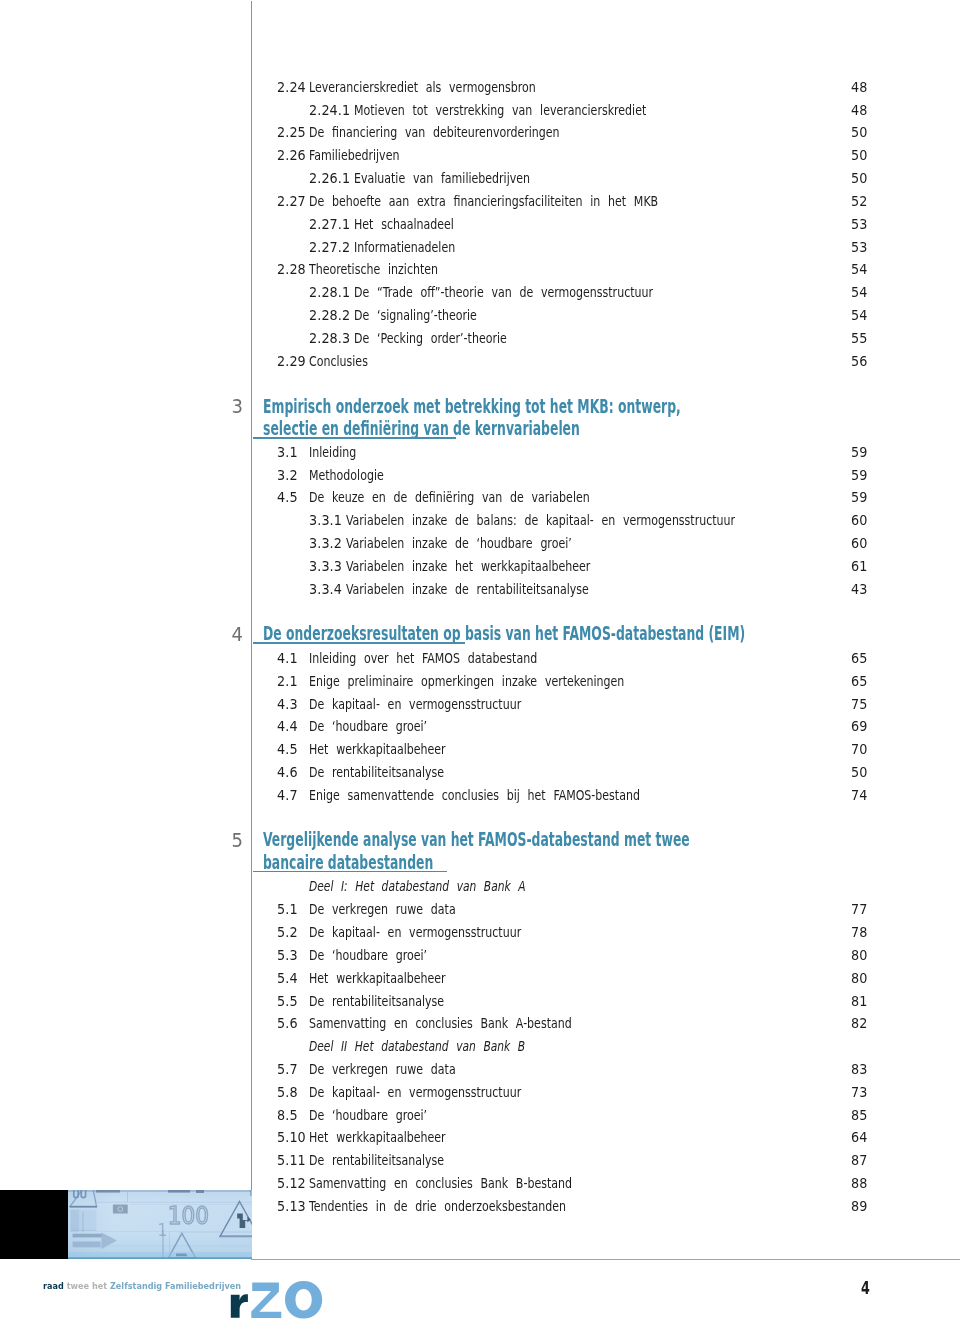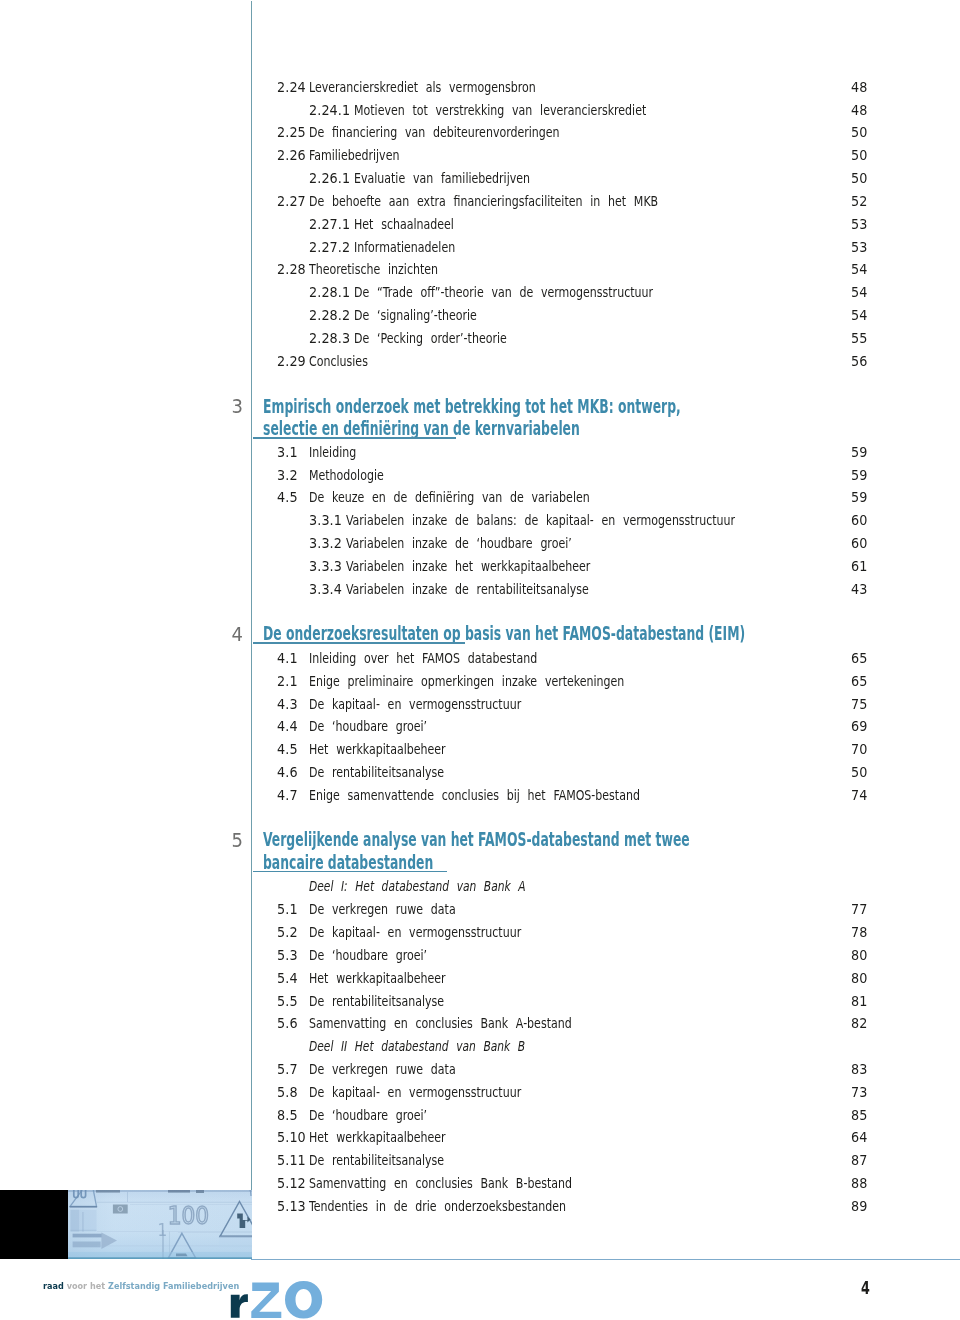--- a/index.html
+++ b/index.html
@@ -179,21 +179,21 @@
           <rect x="59" y="2" width="0.9" height="10" fill="#7b9abd" opacity="0.45"></rect>
           <rect x="151.5" y="46" width="32.5" height="12" fill="#b4d2ec" opacity="0.35"></rect>
         </g>
 
         <rect x="0" y="62" width="184" height="7" fill="#9cc6e4" opacity="0.45"></rect>
         <rect x="0" y="67.3" width="184" height="1.7" fill="#4e93b4" opacity="0.8"></rect>
       </svg>
     </div>
   </div>
 
-  <div class="tag"><span class="b1">raad</span> <span class="b2">voor het</span> <span class="b3">Zelfstandig Familiebedrijven</span></div>
+  <div class="tag"><span class="b1">raad</span> <span class="b2">twee het</span> <span class="b3">Zelfstandig Familiebedrijven</span></div>
 
   <div class="lockup">
     <svg width="100" height="41" viewBox="0 0 100 41" xmlns="http://www.w3.org/2000/svg" aria-label="rZO">
       <g fill="#0b3a4e">
         <path d="M1.8 15.7 h8.8 v5.5 c0.9 -3.9 3.4 -5.9 7.0 -5.9 h1.3 v7.6 h-1.5 c-4.2 0 -6.5 2.6 -6.8 7.1 v8.8 h-8.8 z"></path>
       </g>
       <g fill="#74afdc">
         <path d="M23.2 3.4 h26.7 v9.3 l-19.6 20.0 h22.0 v6.3 h-30.0 v-6.5 l19.9 -20.4 h-19.0 z"></path>
       </g>
       <g fill="#74afdc">

